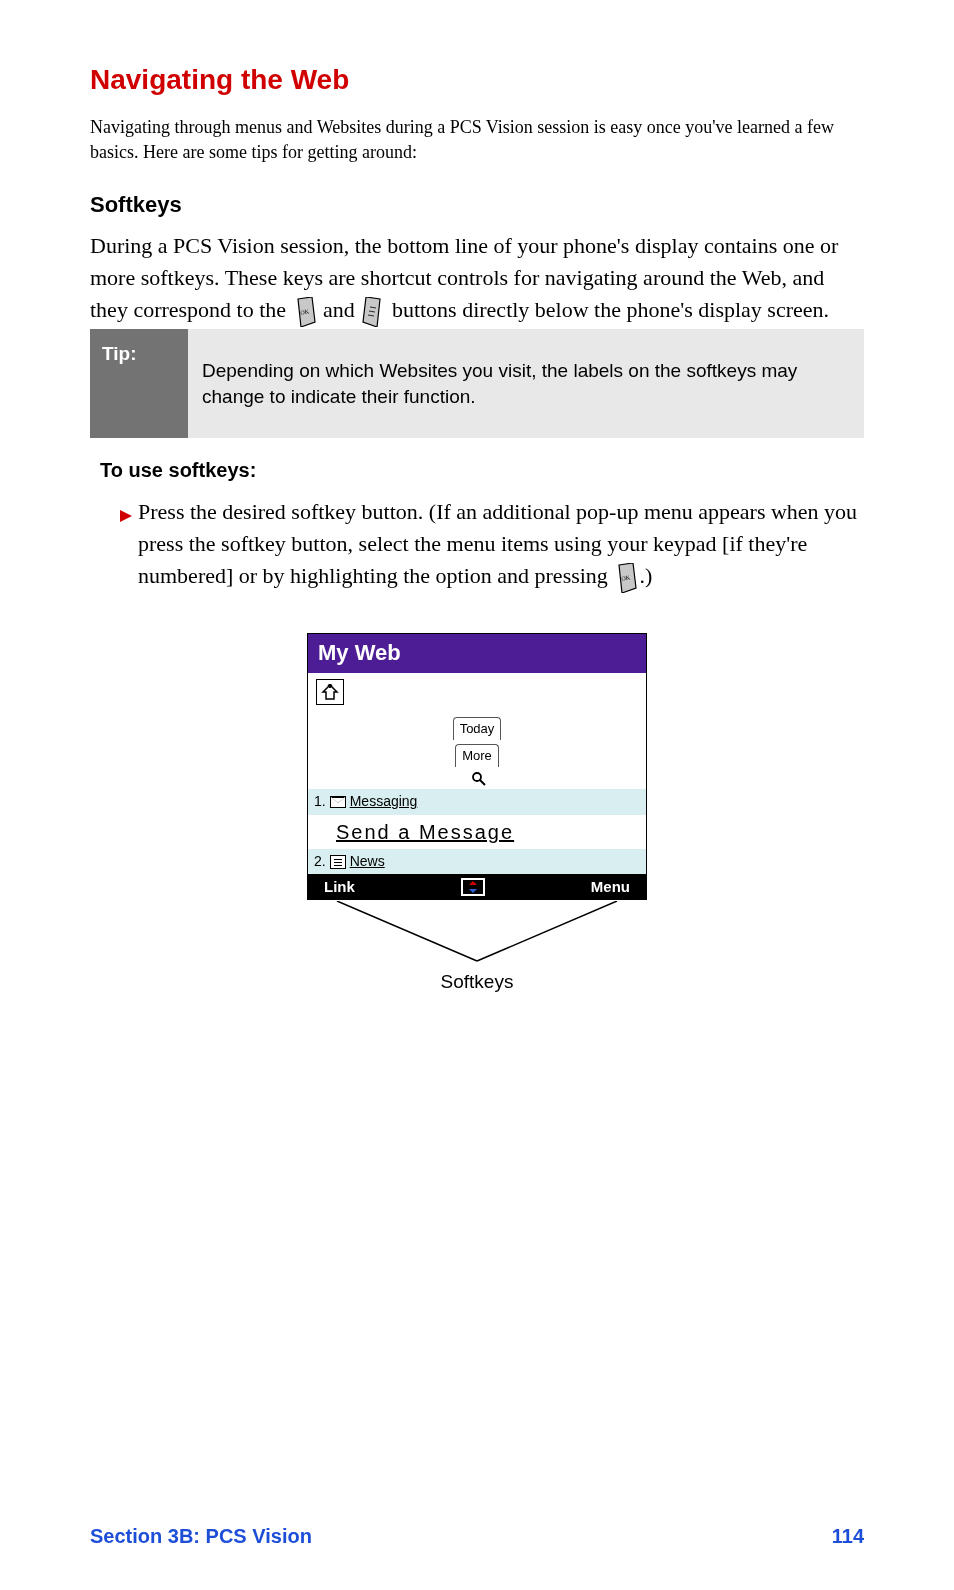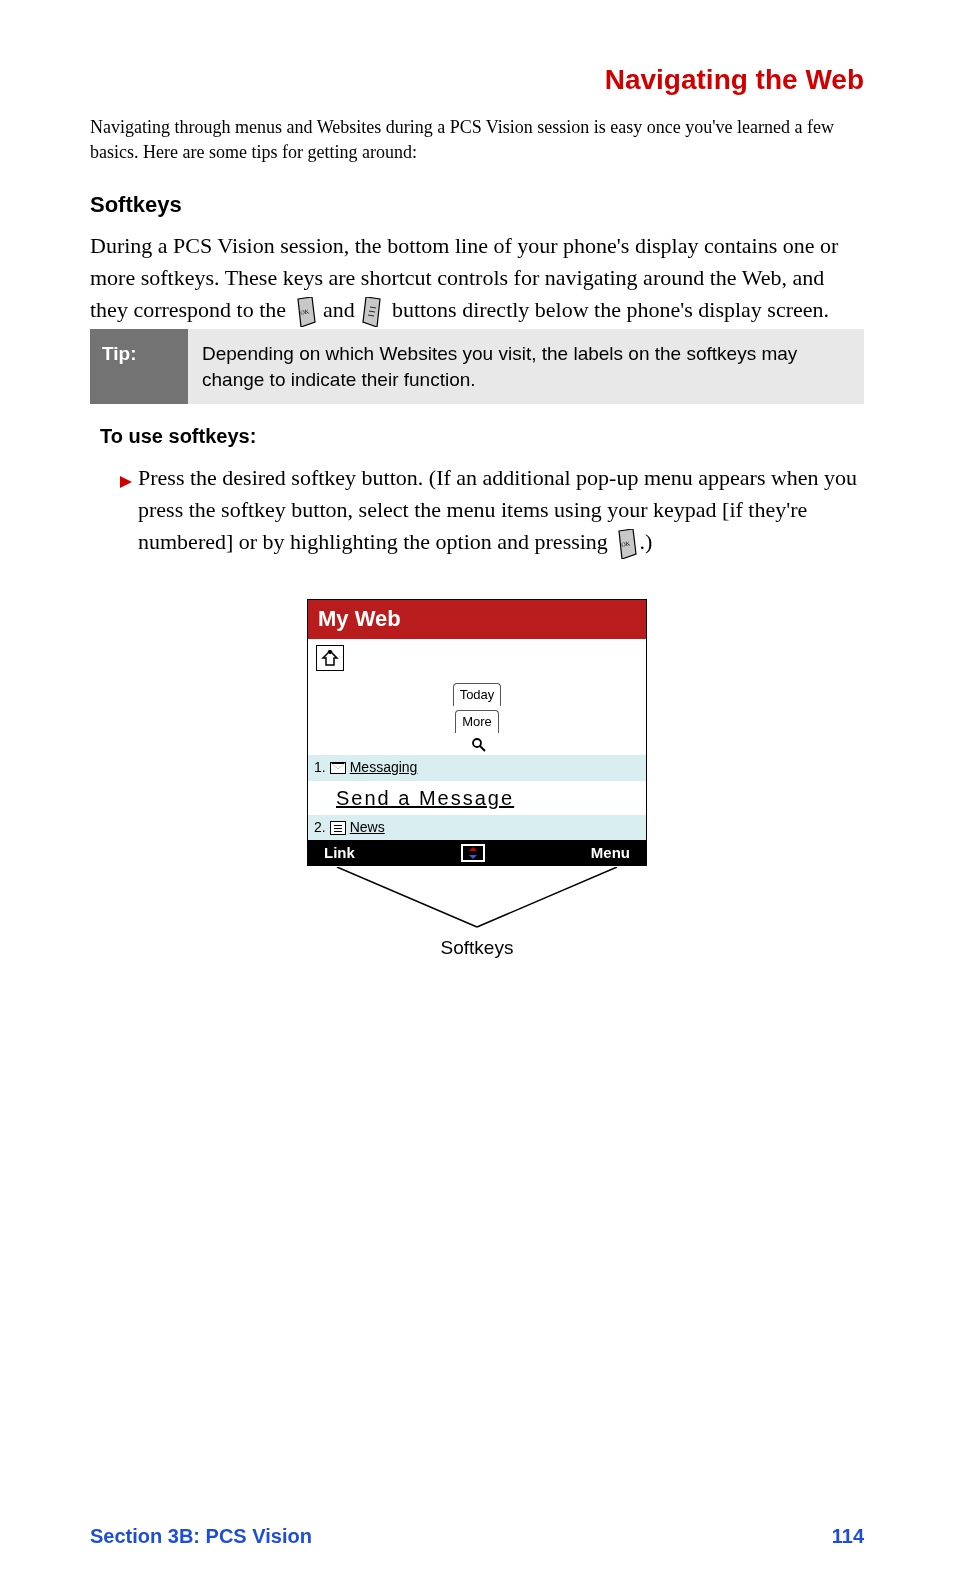--- a/index.html
+++ b/index.html
@@ -13,21 +13,20 @@
     width: 954px;
     height: 1590px;
     position: relative;
   }
   .title {
     font-family: Arial, Helvetica, sans-serif;
     font-weight: bold;
     font-size: 28px;
     color: #d10000;
     margin-bottom: 16px;
-    text-align: right;
   }
   .intro {
     font-size: 18px;
     margin-bottom: 24px;
     line-height: 1.4;
   }
   .subhead {
     font-family: Arial, Helvetica, sans-serif;
     font-weight: bold;
     font-size: 22px;
@@ -60,21 +59,21 @@
     color: #fff;
     padding: 12px 16px 12px 12px;
     width: 98px;
     flex-shrink: 0;
   }
   .tip-text {
     font-family: Arial, Helvetica, sans-serif;
     font-size: 19px;
     background: #e8e8e8;
     color: #000;
-    padding: 12px 14px;
+    padding: 29px 14px;
     flex: 1;
     line-height: 1.35;
   }
   .instr-head {
     font-family: Arial, Helvetica, sans-serif;
     font-weight: bold;
     font-size: 20px;
     margin: 4px 0 12px 10px;
   }
   .bullet-row {
@@ -97,21 +96,21 @@
   }
   .phone {
     display: inline-block;
     width: 340px;
     border: 1px solid #000;
     background: #fff;
     text-align: left;
     font-family: Arial, Helvetica, sans-serif;
   }
   .phone-title {
-    background: #b91c1c;
+    background: #4c1d95;
     color: #fff;
     font-weight: bold;
     font-size: 22px;
     padding: 4px 10px;
   }
   .phone-home-row {
     padding: 6px 8px 4px 8px;
   }
   .home-icon-box {
     width: 28px;

